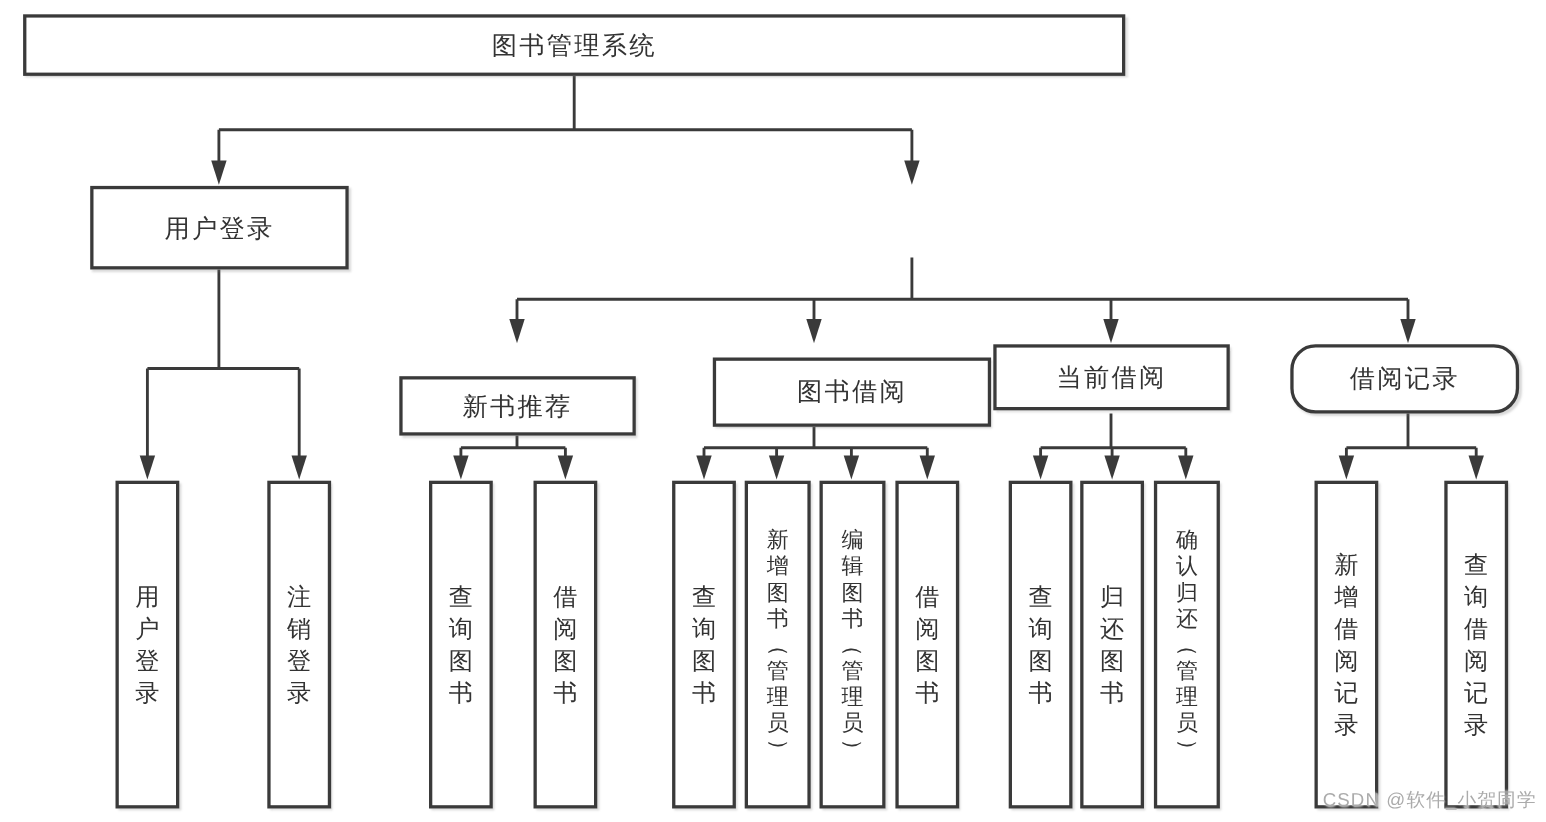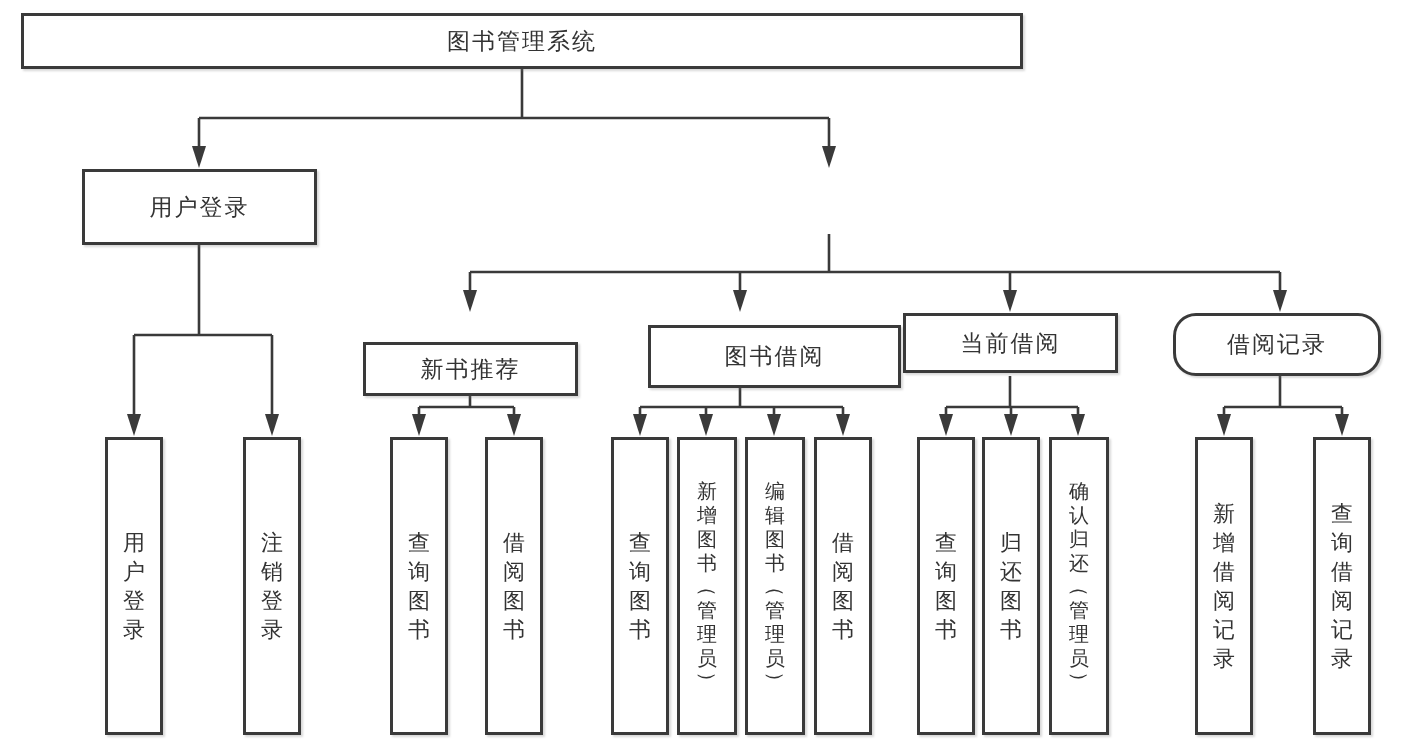--- a/index.html
+++ b/index.html
@@ -230,13 +230,14 @@
     <span class="vlabel">
         <span class="vchar">查</span>
         <span class="vchar">询</span>
         <span class="vchar">借</span>
         <span class="vchar">阅</span>
         <span class="vchar">记</span>
         <span class="vchar">录</span>
       </span>
   </div>
 
+  <div id="watermark">CSDN @软件_小贺同学</div>
 </div>
 
 </body></html>

